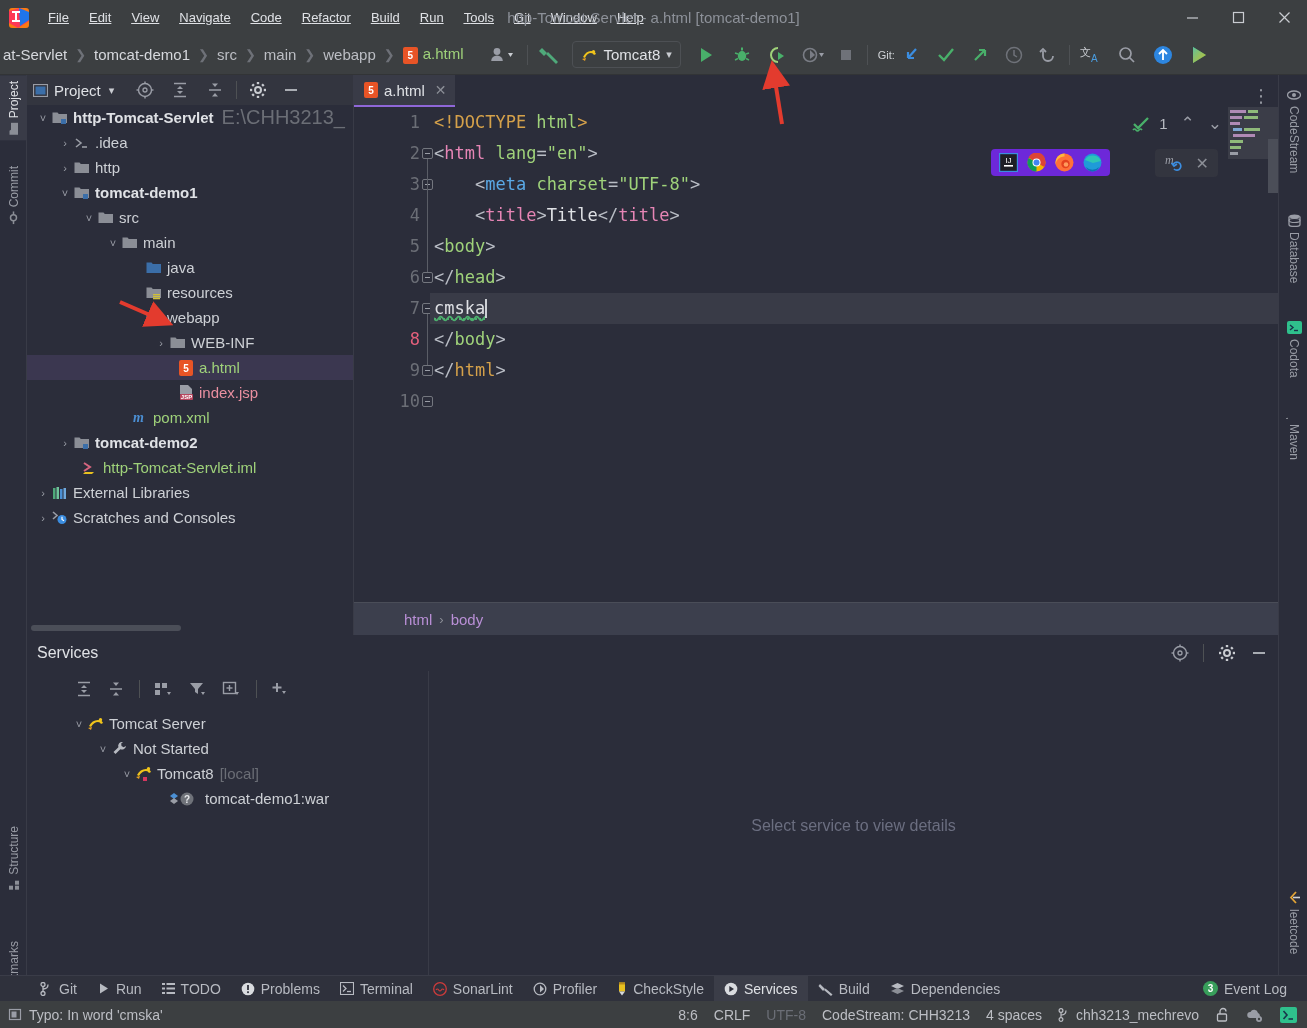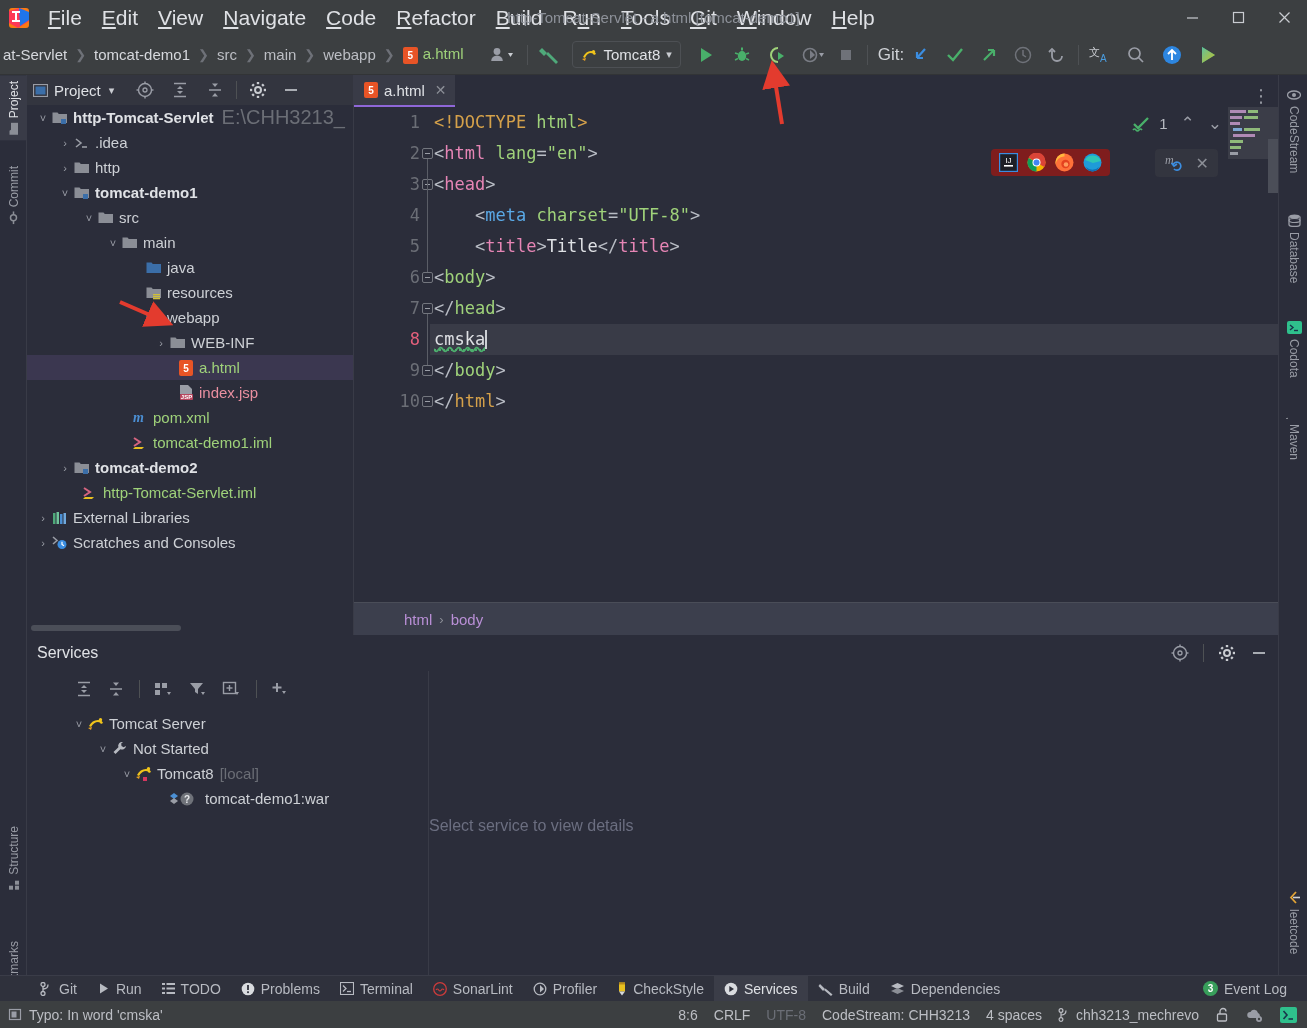--- a/index.html
+++ b/index.html
@@ -15,21 +15,21 @@
   .app { position: relative; width: 1307px; height: 1028px; background:#2b2d3a; }
 
   
   .titlebar {
     position:absolute; left:0; top:0; width:1307px; height:35px;
     background:#3c3f41; display:flex; align-items:center;
   }
   .ij-logo { width:22px; height:22px; margin-left:8px; margin-right:8px; position:relative; flex:0 0 auto;}
   .menu { display:flex; align-items:center; gap:0px; }
   .menu-item {
-    font-size:21px; color:#dfe1e5; padding:3px 10px; cursor:default; white-space:nowrap;
+    font-size:13px; color:#dfe1e5; padding:3px 10px; cursor:default; white-space:nowrap;text-decoration:underline;
   }
   .menu-item u { text-decoration: underline; }
   .win-title {
     position:absolute; left:0; right:0; text-align:center; font-size:15px; color:#8d9199;
     pointer-events:none;
   }
   .win-btns { position:absolute; right:0; top:0; height:35px; display:flex; align-items:center; }
   .win-btn { width:46px; height:35px; display:flex; align-items:center; justify-content:center; color:#c9ccd1; font-size:15px; }
 
   
@@ -47,21 +47,21 @@
     display:inline-block; width:15px; height:17px; background:#e85426; color:#fff;
     font-size:10px; font-weight:bold; text-align:center; line-height:17px; border-radius:2px;
     margin-right:5px; vertical-align:middle; font-family:"Liberation Sans", sans-serif;
   }
   .tb-sep { width:1px; height:20px; background:#4e5154; margin:0 8px; }
   .tb-btn { display:flex; align-items:center; justify-content:center; height:28px; min-width:26px; cursor:default; }
   .runcfg {
     display:flex; align-items:center; gap:6px; height:27px; padding:0 8px;
     border:1px solid #4d5054; border-radius:4px; font-size:15px; color:#dfe1e5;
   }
-  .git-label { font-size:17px; color:#cfd2d6; margin:0 4px 0 2px; }
+  .git-label { font-size:11px; color:#cfd2d6; margin:0 4px 0 2px; }
 
   
   .leftstrip {
     position:absolute; left:0; top:75px; width:27px; bottom:47px; background:#2b2d3a;
     border-right:1px solid #393b47;
   }
   .vtab {
     position:absolute; left:0; width:27px;
     writing-mode: vertical-rl; text-orientation:mixed;
     font-size:12px; color:#9a9da6; display:flex; align-items:center; gap:5px;
@@ -124,21 +124,21 @@
   .angle { color:#b8bcc4; }
   .attr { color:#9fd27a; }
   .val { color:#9fd27a; }
   .doctype { color:#d5a14a; }
   .txt { color:#dfe1e5; }
   .typo { border-bottom:2px dotted #4caf6d; text-decoration: underline; text-decoration-color:#4caf6d;
           text-decoration-style: wavy; text-decoration-skip-ink:none; }
   .caret { display:inline-block; width:2px; height:19px; background:#cdd0d5; vertical-align:-4px; }
   .browser-bar {
     position:absolute; right:168px; top:42px; display:flex; align-items:center; gap:9px;
-    background:#7f1d1d; border-radius:4px; padding:4px 8px;
+    background:#6d28d9; border-radius:4px; padding:4px 8px;
   }
   .mini-widget {
     position:absolute; right:60px; top:42px; display:flex; align-items:center; gap:10px;
     background:#33353f; border-radius:4px; padding:4px 9px;
   }
   .inspect-widget {
     position:absolute; right:56px; top:6px; display:flex; align-items:center; gap:7px; font-size:15px; color:#b7bac1;
   }
   .minimap { position:absolute; right:0px; top:0px; width:50px; height:52px; background:#3b3d48; }
   .breadcrumb-bar {
@@ -152,21 +152,21 @@
 
   
   .services { position:absolute; left:27px; top:635px; right:29px; bottom:47px; background:#2b2d3a; }
   .svc-header { height:36px; display:flex; align-items:center; padding:0 10px; font-size:16px; color:#dfe1e5; }
   .svc-header-icons { margin-left:auto; display:flex; align-items:center; gap:14px; color:#9a9da6; }
   .svc-body { position:absolute; top:36px; left:0; right:0; bottom:0; display:flex; }
   .svc-left { width:402px; border-right:1px solid #393b47; position:relative; }
   .svc-toolbar { height:36px; display:flex; align-items:center; gap:14px; padding-left:48px; }
   .svc-tree { padding-top:4px; font-size:15px; }
   .svc-node { height:25px; display:flex; align-items:center; white-space:nowrap; cursor:default; }
-  .svc-right { flex:1; display:flex; align-items:center; justify-content:flex-start;
+  .svc-right { flex:1; display:flex; align-items:center; justify-content:center;
                color:#6b6e80; font-size:16px; }
   .dim { color:#6b6e76; }
 
   
   .bottombar {
     position:absolute; left:0; bottom:27px; width:1307px; height:26px;
     background:#2f313c; display:flex; align-items:center; border-top:1px solid #3a3c48;
   }
   .bt { display:flex; align-items:center; gap:6px; font-size:14px; color:#b7bac1;
         padding:0 10px; height:26px; cursor:default; }
@@ -684,29 +684,20 @@
 
       <div class="node" style="padding-left:104px;">
         <span class="nicon">
           <svg width="16" height="15" viewBox="0 0 16 15">
               <text x="1" y="12" font-size="14" font-style="italic" font-weight="bold" fill="#4b8fd4" font-family="Liberation Serif, serif">m</text>
             </svg>
         </span>
         <span class="nlabel green">pom.xml</span>
       </div>
 
-      <div class="node" style="padding-left:104px;">
-        <span class="nicon">
-          <svg width="16" height="15" viewBox="0 0 16 15">
-              <path d="M2 3 L8 7 L2 11" stroke="#d5657f" stroke-width="2" fill="none"></path>
-              <path d="M3 12 l9 0 l-2 2 l-9 0 z" fill="#e8c020"></path>
-            </svg>
-        </span>
-        <span class="nlabel green">tomcat-demo1.iml</span>
-      </div>
 
       <div class="node" style="padding-left:30px;">
         <span class="arrow">›</span>
         <span class="nicon">
           <svg width="16" height="14" viewBox="0 0 16 14">
               <path d="M0.5 1.5 h5 l1.3 1.6 h8.2 v9 h-14.5 z" fill="#8b8e96"></path>
               <rect x="9" y="8" width="5" height="5" fill="#3b6ea8"></rect>
             </svg>
         </span>
         <span class="nlabel bold">tomcat-demo2</span>
@@ -787,21 +778,20 @@
         <div class="fold" style="top:258px;"></div>
         <div class="fold" style="top:289px;"></div>
         <div style="position:absolute;left:5px;top:52px;height:113px;width:1px;background:#5a5d66;"></div>
         <div style="position:absolute;left:5px;top:83px;height:82px;width:1px;background:#5a5d66;"></div>
         <div style="position:absolute;left:5px;top:207px;height:51px;width:1px;background:#5a5d66;"></div>
       </div>
 
       <div class="code">
         <div class="cl"><span class="doctype">&lt;!DOCTYPE </span><span class="attr">html</span><span class="doctype">&gt;</span></div>
         <div class="cl"><span class="angle">&lt;</span><span class="tag">html</span> <span class="attr">lang</span><span class="angle">=</span><span class="val">"en"</span><span class="angle">&gt;</span></div>
-        <div class="cl"><span class="angle">&lt;</span><span class="tag">head</span><span class="angle">&gt;</span></div>
         <div class="cl">    <span class="angle">&lt;</span><span class="tag" style="color:#5aa9e6;">meta</span> <span class="attr">charset</span><span class="angle">=</span><span class="val">"UTF-8"</span><span class="angle">&gt;</span></div>
         <div class="cl">    <span class="angle">&lt;</span><span class="tag">title</span><span class="angle">&gt;</span><span class="txt">Title</span><span class="angle">&lt;/</span><span class="tag">title</span><span class="angle">&gt;</span></div>
         <div class="cl"><span class="angle">&lt;</span><span class="tag" style="color:#9fd27a;">body</span><span class="angle">&gt;</span></div>
         <div class="cl"><span class="angle">&lt;/</span><span class="tag" style="color:#9fd27a;">head</span><span class="angle">&gt;</span></div>
         <div class="cl cur"><span class="txt typo">cmska</span><span class="caret"></span></div>
         <div class="cl"><span class="angle">&lt;/</span><span class="tag" style="color:#9fd27a;">body</span><span class="angle">&gt;</span></div>
         <div class="cl"><span class="angle">&lt;/</span><span class="tag" style="color:#d5a14a;">html</span><span class="angle">&gt;</span></div>
       </div>
 
       <div class="inspect-widget">

